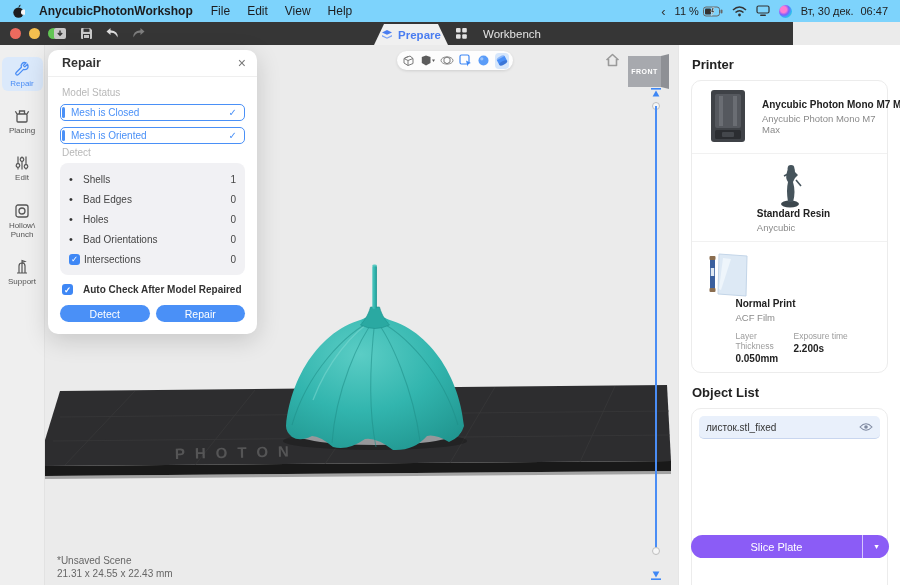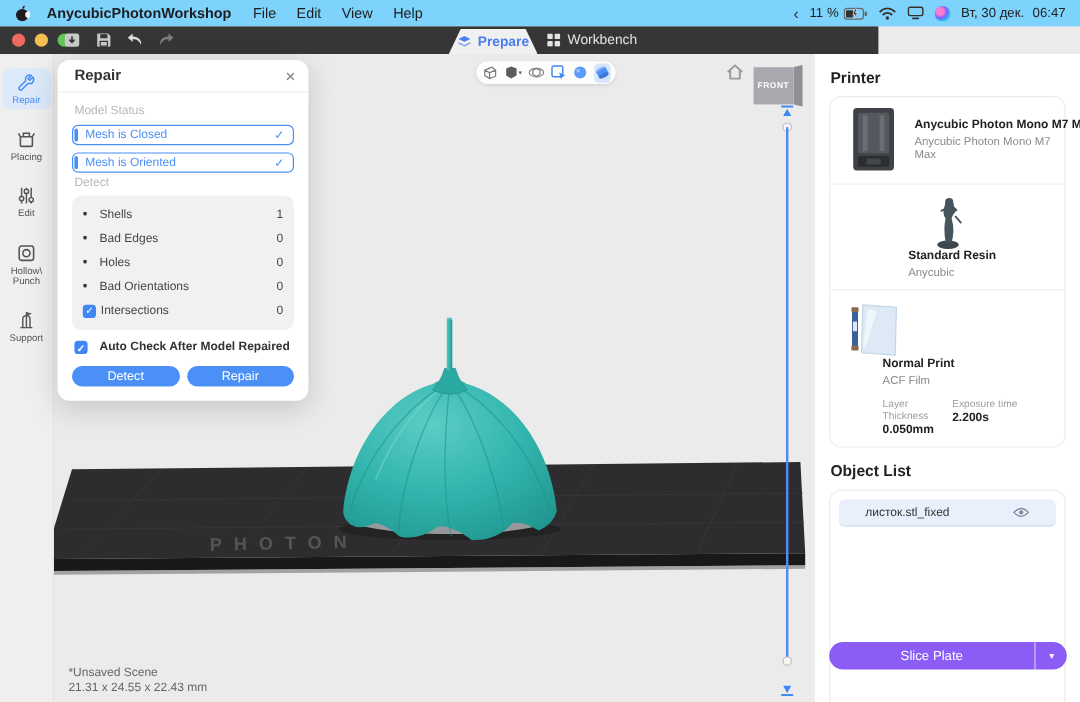--- a/index.html
+++ b/index.html
@@ -14,32 +14,32 @@
   .menubar .appname { font-weight:bold; margin-right:18px; font-size:12px; }
   .menubar .menu { margin-right:17px; font-size:12px; }
   .menubar .right { margin-left:auto; display:flex; align-items:center; gap:9px; font-size:11px; color:#222; }
   .menubar .chev { color:#333; font-size:13px; }
   .batt { display:flex; align-items:center; gap:4px; }
   .siri { width:13px; height:13px; border-radius:50%;
           background:radial-gradient(circle at 35% 35%, #ff7bd1 0 25%, #7b61ff 45%, #27c3f3 70%, #ff9f43 100%); }
   .clock { display:flex; gap:7px; }
 
   
-  .titlebar { position:absolute; top:22px; left:0; width:732px; height:23px; background:#363636; }
+  .titlebar { position:absolute; top:22px; left:0; width:793px; height:23px; background:#363636; }
   .lights { position:absolute; left:10px; top:6px; display:flex; gap:8px; }
   .light { width:11px; height:11px; border-radius:50%; }
   .l-red{background:#ec6a5e;} .l-yel{background:#f4bf4f;} .l-grn{background:#61c554;}
   .tb-icons { position:absolute; left:52px; top:3px; display:flex; gap:10px; align-items:center; }
   .tb-btn { width:16px; height:16px; display:flex; align-items:center; justify-content:center; }
   .tab-prepare { position:absolute; left:374px; bottom:0; width:74px; height:21px; background:#f0f0f0;
                  clip-path:polygon(10px 0, calc(100% - 10px) 0, 100% 100%, 0 100%);
                  display:flex; align-items:center; justify-content:center; gap:5px;
                  font-size:11.5px; color:#4a7df0; font-weight:bold; }
   .tab-workbench { position:absolute; left:456px; top:0; height:23px; display:flex; align-items:center;
-                   gap:6px; font-size:11.5px; color:#e3e3e3; }
+                   gap:16px; font-size:11.5px; color:#e3e3e3; }
 
   
   .sidebar { position:absolute; top:45px; left:0; width:45px; height:540px; background:#efefef;
              border-right:1px solid #e2e2e2; display:flex; flex-direction:column; align-items:center;
              padding-top:12px; gap:13px; }
   .side-item { width:41px; padding:4px 0 3px; display:flex; flex-direction:column; align-items:center;
                gap:2px; font-size:8px; color:#555; text-align:center; border-radius:6px; line-height:1.15; }
   .side-item.active { background:#dbe9fb; color:#4a8df5; }
 
   
@@ -103,21 +103,21 @@
   .pthumb { width:52px; display:flex; align-items:center; justify-content:center; flex-shrink:0; }
   .ptext { margin-left:8px; flex:1; min-width:0; }
   .ptitle { font-size:10px; font-weight:bold; color:#222; white-space:nowrap; }
   .psub { font-size:9.5px; color:#8a8a8a; margin-top:3px; }
   .params { display:flex; margin-top:8px; }
   .param { flex:1; }
   .param-label { font-size:8.5px; color:#9c9c9c; }
   .param-val { font-size:10px; font-weight:bold; color:#222; margin-top:2px; }
   .obj-card { margin:8px 12px 0; border:1px solid #ececec; border-radius:10px; height:208px; padding:7px; }
   .obj-row { height:23px; background:#e9f0fb; border-radius:5px; border-bottom:1px solid #c9d6ef;
-             display:flex; align-items:center; padding:0 22px; }
+             display:flex; align-items:center; padding:0 7px; }
   .obj-name { flex:1; font-size:10px; color:#333; }
   .slice-btn { position:absolute; left:12px; top:490px; width:198px; height:23px; background:#8b5cf6;
                border-radius:12px; display:flex; align-items:center; color:#fff; }
   .slice-label { flex:1; text-align:center; font-size:11px; }
   .slice-drop { width:27px; height:100%; border-left:1px solid rgba(255,255,255,.65);
                 display:flex; align-items:center; justify-content:center; font-size:9px; }
 </style>
 </head>
 <body>
 

